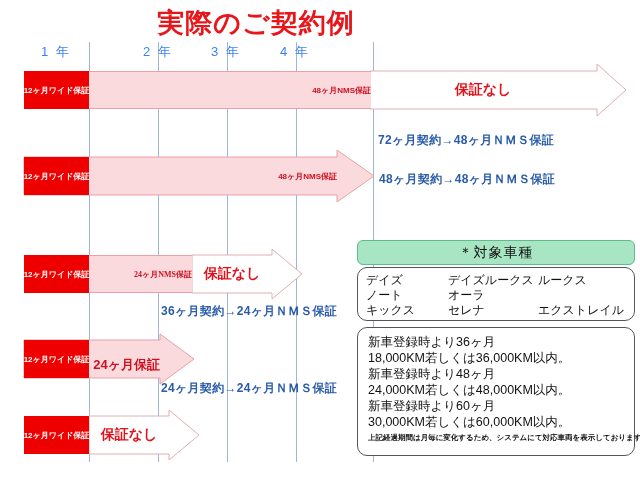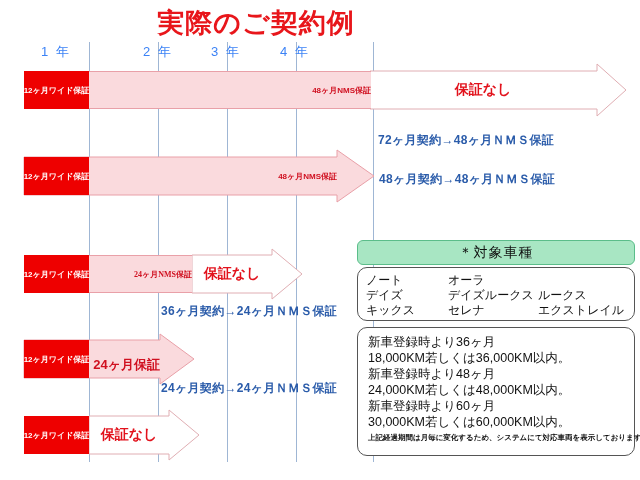--- a/index.html
+++ b/index.html
@@ -244,28 +244,28 @@
     <span class="seg-text">保証なし</span>
   </div>
   <div class="bar-red" style="left:24px; top:416px; width:65px; height:38px;">
     <span class="seg-text">12ヶ月ワイド保証</span>
   </div>
 
   <div class="panel-header" style="left:357px; top:240px; width:278px; height:25px;">＊対象車種</div>
 
   <div class="panel-box" style="left:357px; top:267px; width:278px; height:54px;">
     <div class="veh-row">
+      <span class="veh-c1">デイズ</span>
+      <span class="veh-c2">デイズルークス</span>
+      <span class="veh-c3">ルークス</span>
+    </div>
+    <div class="veh-row">
       <span class="veh-c1">ノート</span>
       <span class="veh-c2">オーラ</span>
       <span class="veh-c3"></span>
-    </div>
-    <div class="veh-row">
-      <span class="veh-c1">デイズ</span>
-      <span class="veh-c2">デイズルークス</span>
-      <span class="veh-c3">ルークス</span>
     </div>
     <div class="veh-row">
       <span class="veh-c1">キックス</span>
       <span class="veh-c2">セレナ</span>
       <span class="veh-c3">エクストレイル</span>
     </div>
   </div>
 
   <div class="panel-box" style="left:357px; top:327px; width:278px; height:129px; padding:6px 10px;">
     <div class="cond-line">新車登録時より36ヶ月</div>

